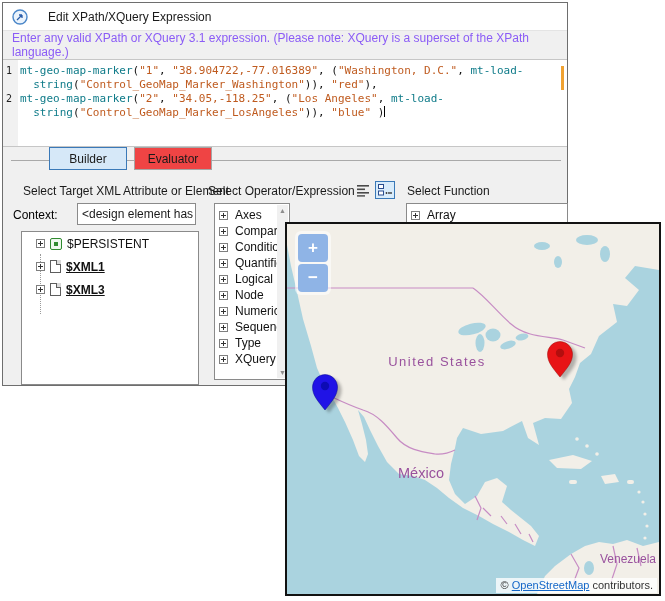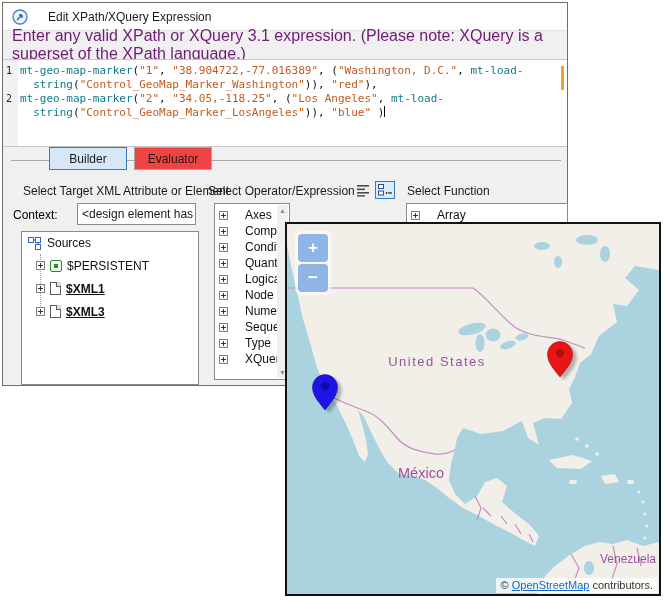--- a/index.html
+++ b/index.html
@@ -1,21 +1,21 @@
 <!DOCTYPE html>
 <html style="--land: #f2efe8; --water: #aad3df; --boundary: #c78cc4; --mred: #e81416; --mblue: #2013e6;"><head>
 <meta charset="utf-8">
 <style>
   * { margin:0; padding:0; box-sizing:border-box; }
   html,body { width:665px; height:601px; background:#ffffff; font-family:"Liberation Sans", sans-serif; position:relative; overflow:hidden; }
 
   
   .dialog { position:absolute; left:2px; top:2px; width:566px; height:384px; background:#f0f0f0; border:1px solid #6e6e6e; }
   .titlebar { position:absolute; left:0; top:0; right:0; height:27px; background:#fff; display:flex; align-items:center; gap:20px; padding-left:9px; font-size:12px; color:#1a1a1a; }
-  .infobar { position:absolute; left:0; top:27px; right:0; height:29px; background:#f0f0f0; border-top:1px solid #e4e4e4; display:flex; align-items:center; padding-left:9px; font-size:16px; color:#701a75; }
+  .infobar { position:absolute; left:0; top:27px; right:0; height:29px; background:#f0f0f0; border-top:1px solid #e4e4e4; display:flex; align-items:center; padding-left:9px; font-size:12px; color:#8b5cf6; }
 
   .editor { position:absolute; left:0; top:56px; right:0; height:88px; background:linear-gradient(to right,#f1f1f1 15px,#ffffff 15px); border-top:1px solid #c6c6c6; border-bottom:1px solid #c6c6c6; font-family:"DejaVu Sans Mono", monospace; font-size:11px; padding-top:4px; }
   .crow { display:flex; line-height:14px; }
   .lnum { flex:none; width:15px; padding-left:3px; color:#222; font-size:10px; line-height:14px; }
   .ctext { white-space:pre; padding-left:2px; }
   .tok-f { color:#0f7b89; }
   .tok-s { color:#bf5a1e; }
   .tok-p { color:#111; }
   .caret { display:inline-block; width:1px; height:11px; background:#000; vertical-align:-1px; }
   .edit-mark { position:absolute; right:3px; top:6px; width:3px; height:24px; background:#f0a232; }
@@ -35,21 +35,21 @@
   .ico-tree { left:372px; width:20px; height:18px; background:#d9ecfb; border:1px solid #3a79b8; display:flex; align-items:center; justify-content:center; top:178px; }
 
   .ctx-label { position:absolute; left:10px; top:205px; font-size:12px; }
   .ctx-field { position:absolute; left:74px; top:200px; width:119px; height:22px; background:#fff; border:1px solid #8a8a8a; font-size:12px; line-height:20px; padding-left:4px; white-space:nowrap; overflow:hidden; color:#1a1a1a; }
 
   .listbox { position:absolute; background:#fff; border:1px solid #8a8a8a; overflow:hidden; }
   .box-sources { left:18px; top:228px; width:178px; height:154px; }
   .box-operators { left:211px; top:200px; width:76px; height:177px; }
   .box-functions { left:403px; top:200px; width:162px; height:177px; }
 
-  .tree-item { display:flex; align-items:center; gap:17px; height:16px; padding-left:4px; white-space:nowrap; }
+  .tree-item { display:flex; align-items:center; gap:7px; height:16px; padding-left:4px; white-space:nowrap; }
   .ti-label { font-size:12px; color:#111; }
   .oplist, .fnlist { padding-top:3px; }
 
   .pbox { flex:none; width:9px; height:9px; border:1px solid #7f7f7f; background:#fff; position:relative; }
   .pbox::before { content:""; position:absolute; left:1px; right:1px; top:3px; height:1px; background:#333; }
   .pbox::after { content:""; position:absolute; top:1px; bottom:1px; left:3px; width:1px; background:#333; }
 
   .src-root { display:flex; align-items:center; gap:6px; height:22px; padding-left:6px; }
   .src-root-label { font-size:12px; color:#111; }
   .src-item { display:flex; align-items:center; gap:5px; height:23px; padding-left:14px; position:relative; }
@@ -155,31 +155,20 @@
         <circle cx="11" cy="9" r="0.9" fill="#333"></circle>
         <circle cx="13" cy="9" r="0.9" fill="#333"></circle>
     </svg>
   </div>
 
   <div class="ctx-label">Context:</div>
   <div class="ctx-field">&lt;design element has no</div>
 
   <div class="listbox box-sources">
     <div class="tree-guide"></div>
-    <div class="src-root">
-      <span style="display:flex">
-        <svg width="13" height="13" viewBox="0 0 13 13">
-          <rect x="0.5" y="0.5" width="5" height="5" fill="#fff" stroke="#3a5fcd"></rect>
-          <rect x="7.5" y="0.5" width="5" height="5" fill="#fff" stroke="#3a5fcd"></rect>
-          <rect x="7.5" y="7.5" width="5" height="5" fill="#fff" stroke="#3a5fcd"></rect>
-          <path d="M5.5,3 H7.5 M10,5.5 V7.5" stroke="#3a5fcd" fill="none"></path>
-        </svg>
-      </span>
-      <span class="src-root-label">Sources</span>
-    </div>
     <div>
         <div class="src-item">
           <span class="pbox"></span>
           <span class="ico-pers"></span>
           <span class="lbl">$PERSISTENT</span>
         </div>
         <div class="src-item">
           <span class="pbox"></span>
           <span class="ico-doc"></span>
           <span class="lbl b">$XML1</span>

